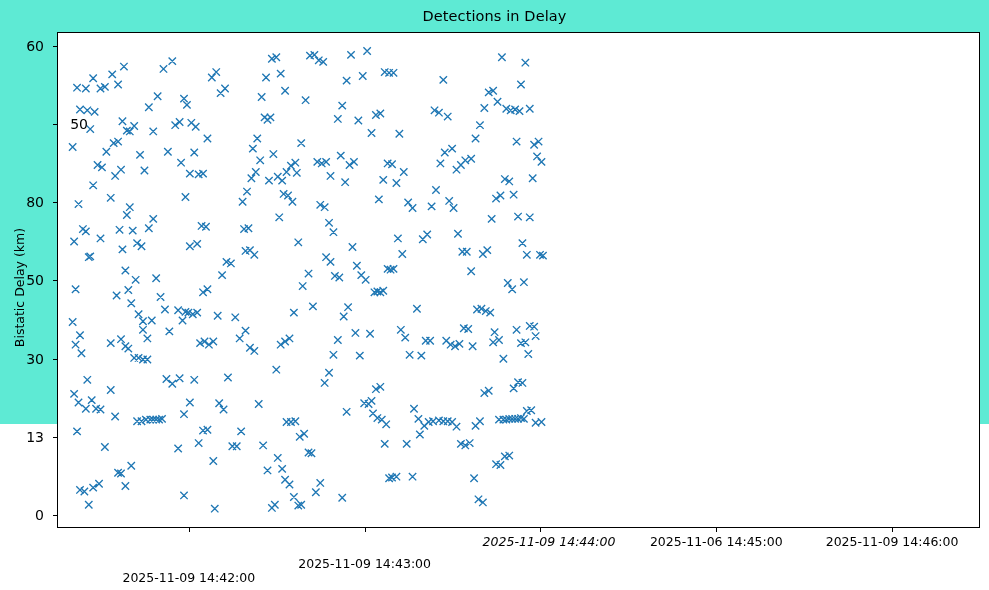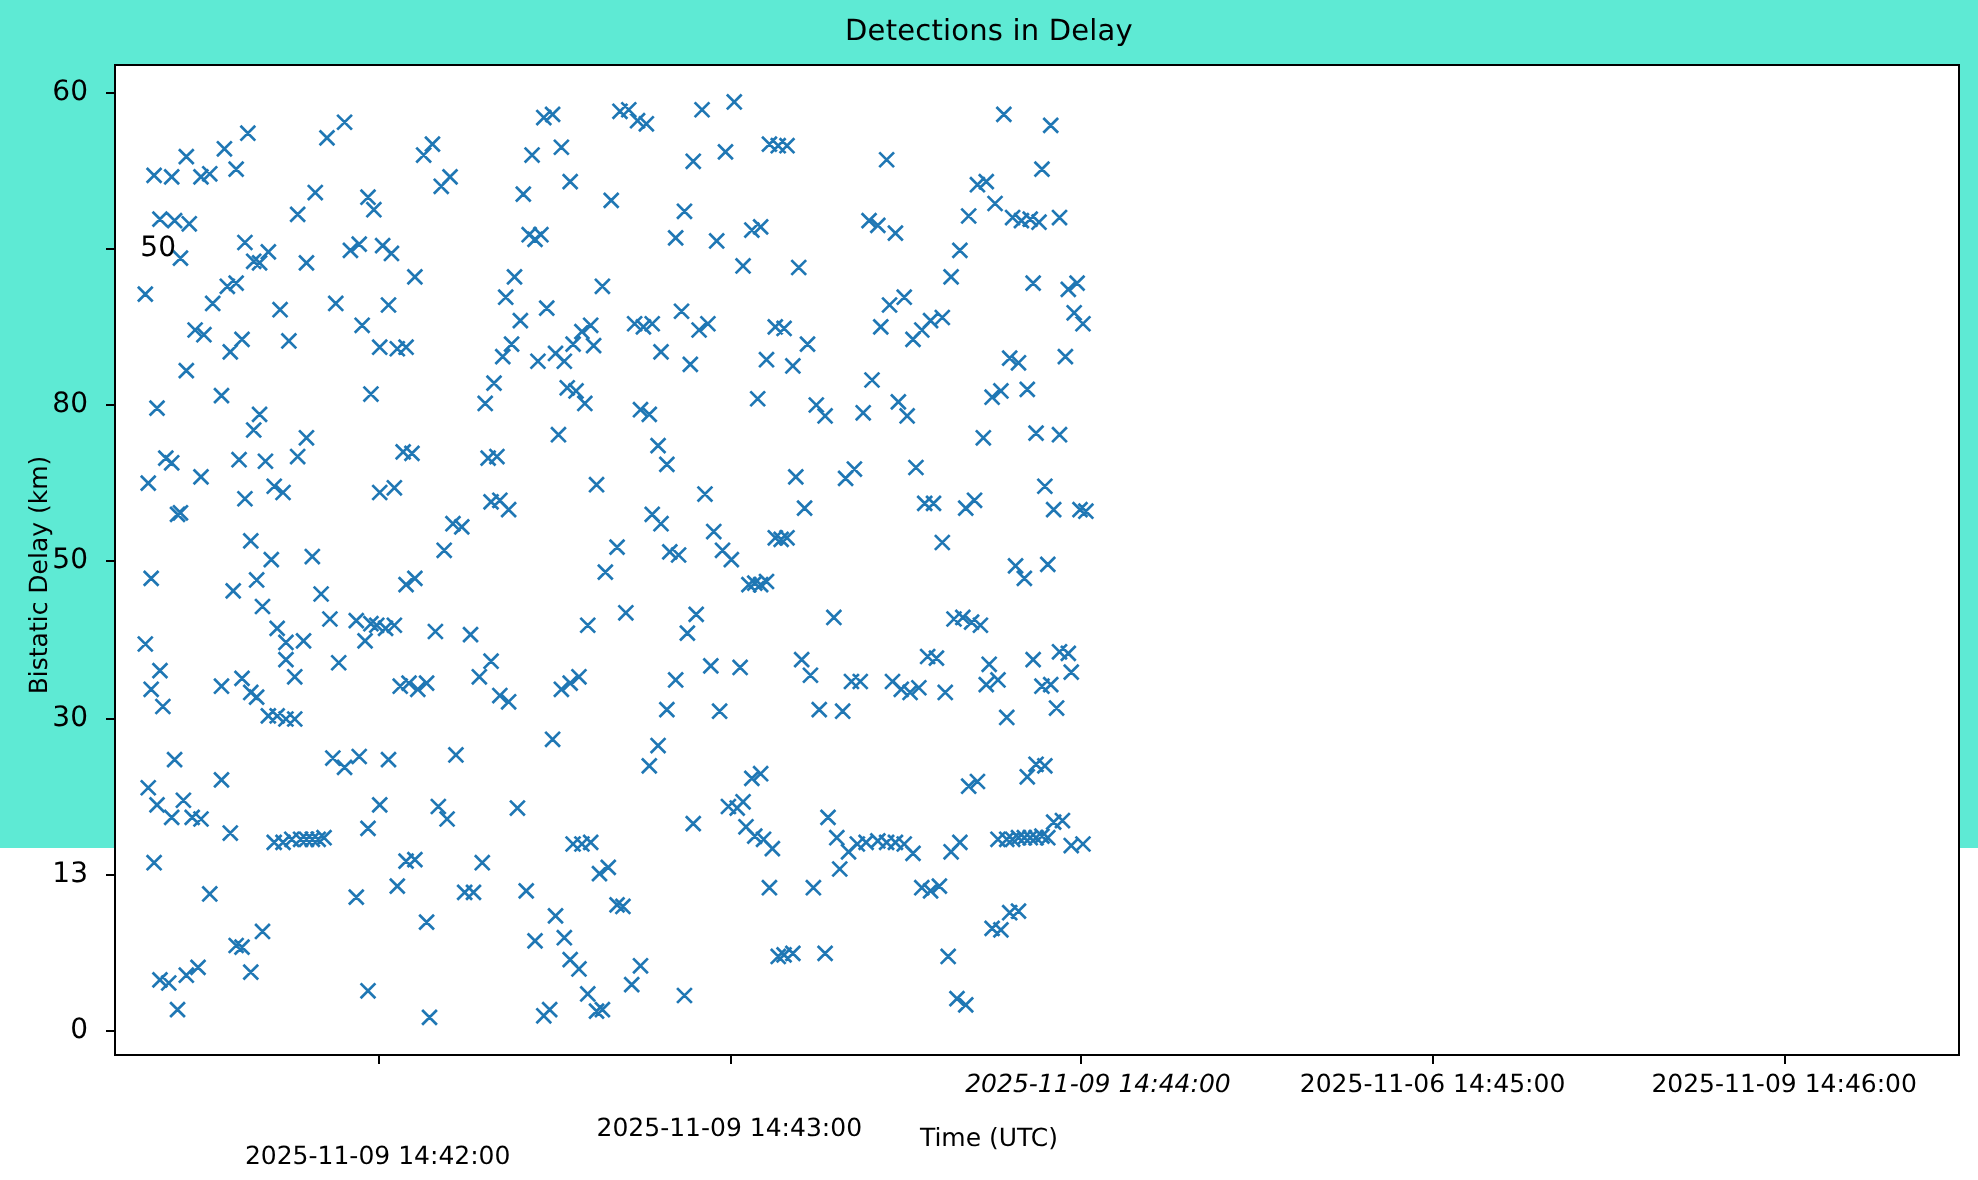--- a/index.html
+++ b/index.html
@@ -142,15 +142,14 @@
       <div class="xtick-label" style="left: 364.667px; margin-top: 22px;">2025-11-09 14:43:00</div>
       <div class="xtick-mark" style="left: 540.476px;"></div>
       <div class="xtick-label" style="left: 549px; font-style: italic;">2025-11-09 14:44:00</div>
       <div class="xtick-mark" style="left: 716.286px;"></div>
       <div class="xtick-label" style="left: 716.286px;">2025-11-06 14:45:00</div>
       <div class="xtick-mark" style="left: 892.095px;"></div>
       <div class="xtick-label" style="left: 892.095px;">2025-11-09 14:46:00</div>
     </div>
 
   <div id="ylabel">Bistatic Delay (km)</div>
-  <div id="xlabel">Time (UTC)</div>
 
 </div>
 
 </body></html>

